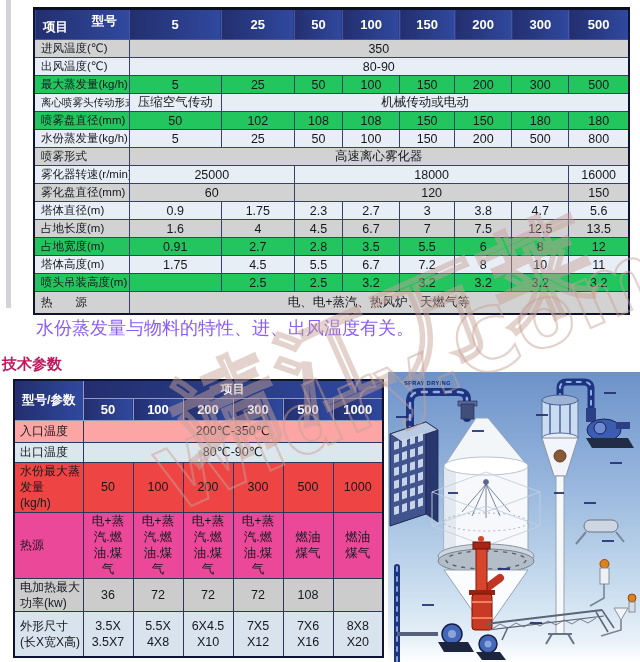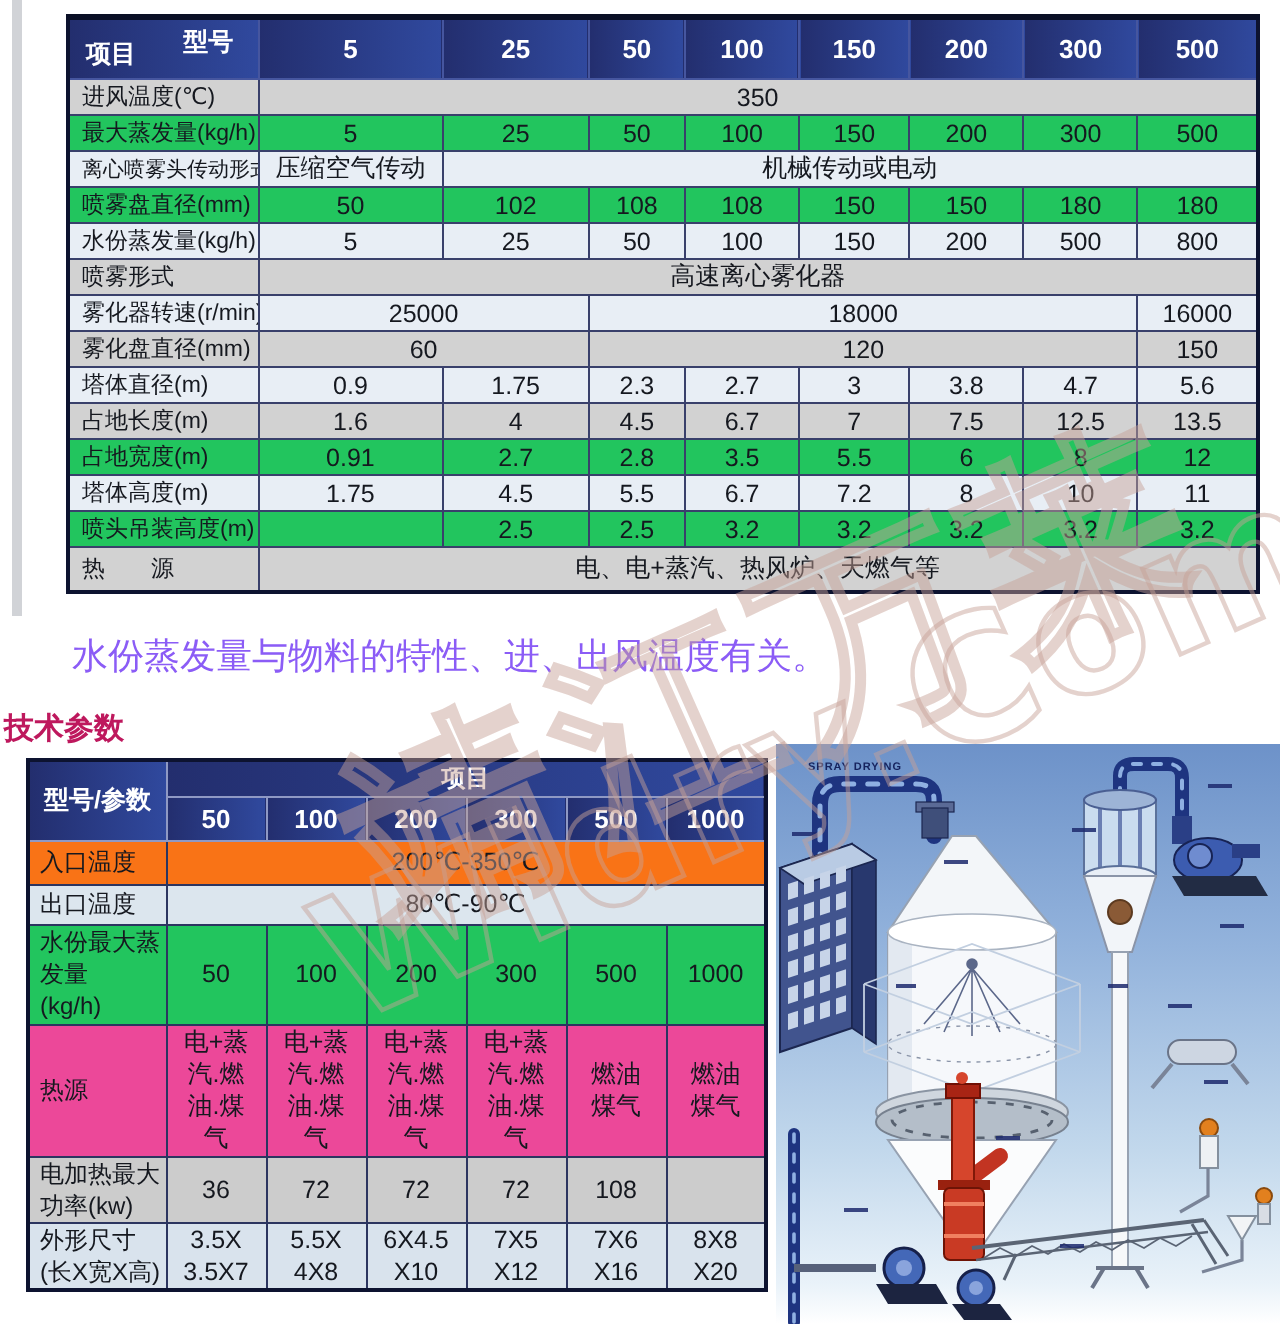--- a/index.html
+++ b/index.html
@@ -37,23 +37,23 @@
 
   
   #t2{position:absolute;left:13px;top:379px;width:371px;border:2px solid #0d1330;}
   #t2 th,#t2 td{border:1px solid #2c3560;font-size:12.5px;text-align:center;padding:0;}
   #t2 th{background:linear-gradient(90deg,#232e6e,#30499e);color:#fff;font-weight:bold;border-color:#8f99c4;}
   #t2 th.item-hdr{height:17px;font-size:12px;}
   #t2 tr.models th{height:21px;font-size:13px;}
   #t2 td.label{text-align:left;padding-left:5px;font-size:12px;white-space:pre-line;line-height:1.35;}
   #t2 td{white-space:pre-line;line-height:1.3;}
   #t2 th.corner2{font-size:12.5px;text-align:center;}
-  tr.g2 td{background:#f97316;}
+  tr.g2 td{background:#fca5a5;}
   tr.p2 td{background:#dce6ee;}
-  tr.g3 td{background:#22c55e;}
+  tr.g3 td{background:#ef4444;}
   tr.b2 td{background:#ec4899;}
   tr.g4 td{background:#cccccc;}
   tr.b3 td{background:#d9e3ed;}
 
   
   .wm{position:absolute;z-index:9;pointer-events:none;color:transparent;font-weight:bold;
       -webkit-text-stroke:2.2px rgba(198,160,150,.48);white-space:nowrap;
       font-family:"DejaVu Sans","Liberation Sans",sans-serif;}
   #wm-cn{left:160px;top:268px;font-size:106px;letter-spacing:8px;transform:rotate(-24deg);}
   #wm-en{left:140px;top:326px;font-size:86px;letter-spacing:2px;transform:rotate(-24deg);}
@@ -91,20 +91,24 @@
     <th>100</th>
     <th>150</th>
     <th>200</th>
     <th>300</th>
     <th>500</th>
   </tr>
   <tr class="gray">
     <td class="label">进风温度(℃)</td>
     <td colspan="8">350</td>
   </tr>
+  <tr class="pale">
+    <td class="label">出风温度(℃)</td>
+    <td colspan="8">80-90</td>
+  </tr>
   <tr class="blue">
     <td class="label">最大蒸发量(kg/h)</td>
     <td>5</td>
     <td>25</td>
     <td>50</td>
     <td>100</td>
     <td>150</td>
     <td>200</td>
     <td>300</td>
     <td>500</td>
@@ -285,21 +289,21 @@
   <tr class="g4" style="height:31px">
     <td class="label">电加热最大
 功率(kw)</td>
     <td>36</td>
     <td>72</td>
     <td>72</td>
     <td>72</td>
     <td>108</td>
     <td></td>
   </tr>
-  <tr class="b3" style="height:34px">
+  <tr class="b3" style="height:46px">
     <td class="label">外形尺寸
 (长X宽X高)</td>
     <td>3.5X
 3.5X7</td>
     <td>5.5X
 4X8</td>
     <td>6X4.5
 X10</td>
     <td>7X5
 X12</td>

